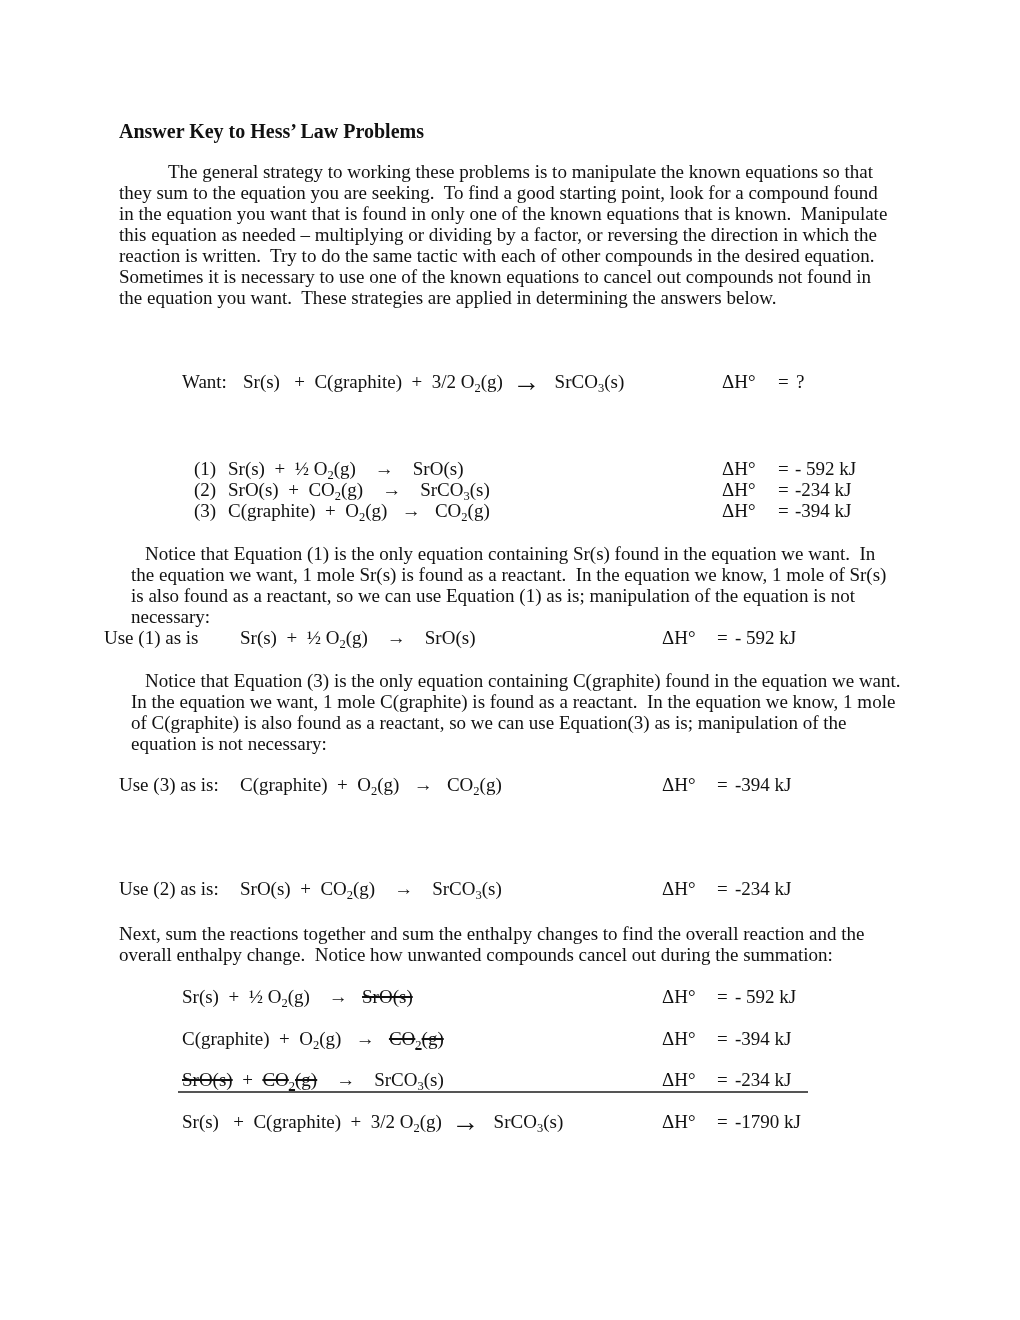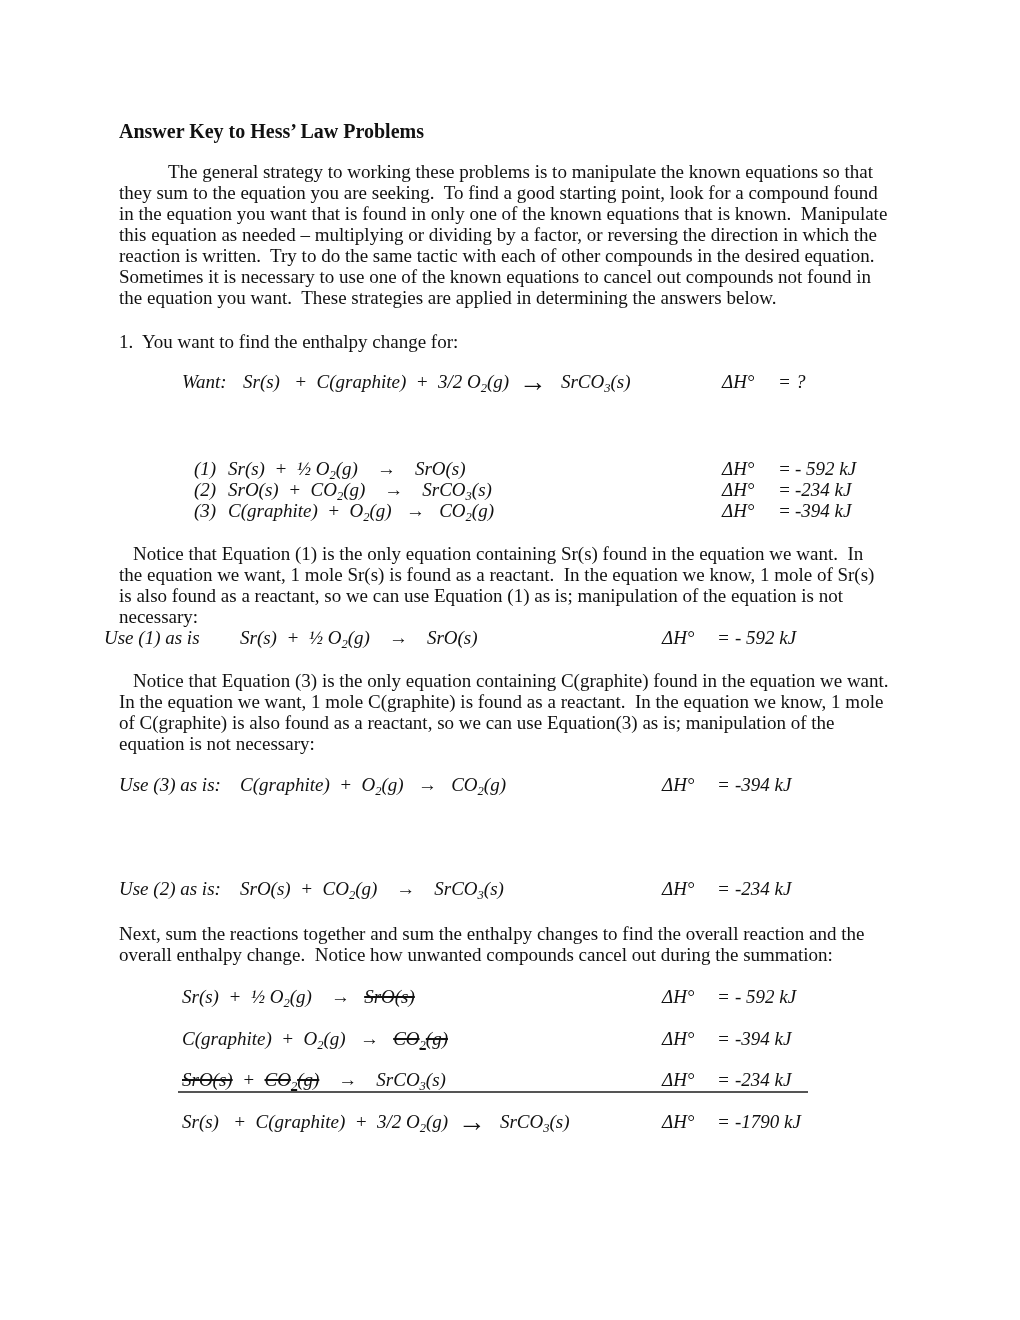--- a/index.html
+++ b/index.html
@@ -14,43 +14,40 @@
   }
   .abs{position:absolute;}
   .title{font-weight:bold;font-size:20px;}
   .body-para{
     position:absolute;
     width:772px;
     line-height:21px;
     white-space:pre-wrap;
   }
   .indent-tab{text-indent:49px;}
-  .indent-sm{text-indent:14px;}
+  .indent-sm{text-indent:14px;margin-left:12px;}
   .eqrow{
-    position:absolute;left:0;width:1020px;height:26px;line-height:24px;font-style:italic;
+    position:absolute;left:0;width:1020px;height:26px;line-height:24px;
   }
   .at{position:absolute;top:0;}
   .formula{white-space:pre;}
   .sub{font-size:12.5px;vertical-align:-4px;}
   .strike{text-decoration:line-through;text-decoration-thickness:2px;}
   .arrow-big{font-size:28px;vertical-align:-3px;line-height:0;}
   .sum-line{position:absolute;height:2px;background:#555555;}
 </style>
 </head>
 <body>
 
 <div class="page">
 
   <div class="abs title" style="left:119px;top:120px">Answer Key to Hess’ Law Problems</div>
 
   <div class="body-para indent-tab" style="left:119px;top:161px">The general strategy to working these problems is to manipulate the known equations so that they sum to the equation you are seeking.  To find a good starting point, look for a compound found in the equation you want that is found in only one of the known equations that is known.  Manipulate this equation as needed – multiplying or dividing by a factor, or reversing the direction in which the reaction is written.  Try to do the same tactic with each of other compounds in the desired equation.  Sometimes it is necessary to use one of the known equations to cancel out compounds not found in the equation you want.  These strategies are applied in determining the answers below.</div>
 
-  <div class="abs" style="left:119px;top:331px">
-    <span>1.</span><span style="white-space:pre">  </span><span>You want to find the enthalpy change for:</span>
-  </div>
 
   <div class="eqrow" style="top:370px">
     <span class="at" style="left:182px">Want:</span>
     <span class="at formula" style="left:243px"><span>Sr(s)   +  C(graphite)  +  3/2 O</span><span class="sub">2</span><span>(g)  </span><span class="arrow-big">→</span><span>   SrCO</span><span class="sub">3</span><span>(s)</span></span>
     <span class="at" style="left:722px">ΔH°</span>
     <span class="at" style="left:778px">=</span>
     <span class="at" style="left:796px">?</span>
   </div>
 
 

